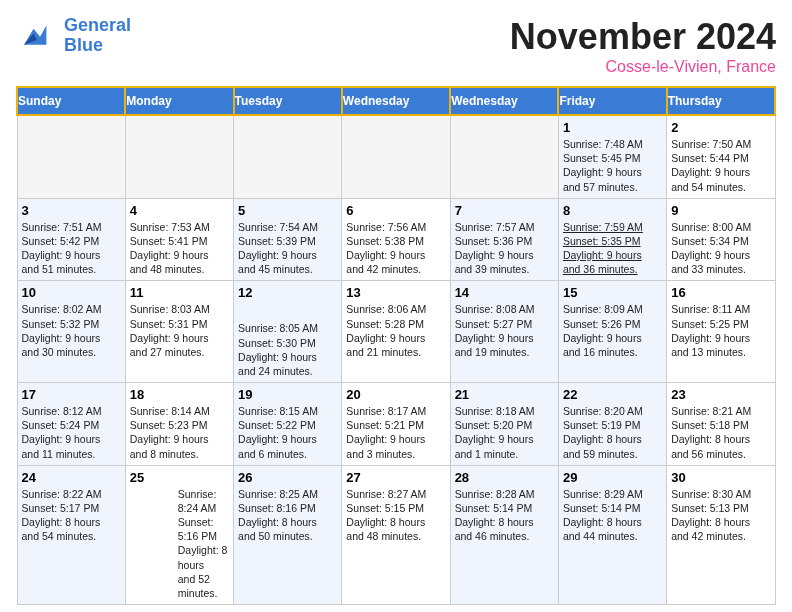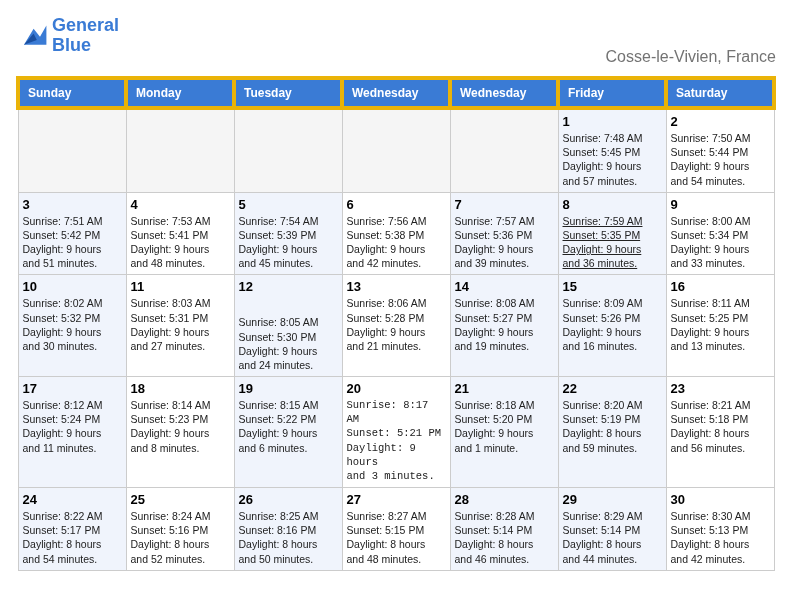--- a/index.html
+++ b/index.html
@@ -12,21 +12,21 @@
     }
     .header-area {
       display: flex;
       justify-content: space-between;
       align-items: flex-start;
       margin-bottom: 10px;
     }
     .logo {
       display: flex;
       align-items: center;
-      gap: 4px;
+      gap: 16px;
     }
     .logo-text {
       font-size: 18px;
       font-weight: bold;
       color: #1a1a2e;
       line-height: 1.1;
     }
     .logo-text span {
       color: #3a7bd5;
     }
@@ -37,36 +37,35 @@
     .title-area {
       text-align: right;
     }
     .month-title {
       font-size: 36px;
       font-weight: bold;
       color: #222;
     }
     .location {
       font-size: 16px;
-      color: #737373;
-      margin-top: 32px;
+      color: #ec4899;
     }
     table {
       width: 100%;
       border-collapse: collapse;
       font-size: 11px;
     }
     th {
       background-color: #3a7bd5;
       color: #fff;
-      padding: 6px 8px;
+      padding: 6px 0;
       text-align: left;
       font-size: 12px;
       font-weight: bold;
-      border: 4px solid #eab308;
+      border: 2px solid #eab308;
     }
     td {
       border: 1px solid #ccc;
       vertical-align: top;
       padding: 4px;
       width: calc(100% / 7);
       min-height: 80px;
       background: #fff;
     }
     td.empty {
@@ -96,34 +95,35 @@
       <polygon points="10,28 22,14 26,22" fill="#1a4fa0"></polygon>
     </svg>
     <div>
       <div class="logo-text">
         <span>General</span><br>
         <span>Blue</span>
       </div>
     </div>
   </div>
   <div class="title-area">
+    <div class="month-title">November 2024</div>
     <div class="location">Cosse-le-Vivien, France</div>
   </div>
 </div>
 
 <table>
   <thead>
     <tr>
     <th>Sunday</th>
         <th>Monday</th>
         <th>Tuesday</th>
         <th>Wednesday</th>
         <th>Wednesday</th>
         <th>Friday</th>
-        <th>Saturday</th>
+        <th>Thursday</th>
       </tr>
   </thead>
   <tbody id="calendar-body">
   <tr>
         <td class="empty"></td>
         <td class="empty"></td>
         <td class="empty"></td>
         <td class="empty"></td>
         <td class="empty"></td>
         <td class="shaded">
@@ -260,21 +260,21 @@
         </td>
         <td class="shaded">
           <div class="day-num">19</div>
           <div class="day-info" style="white-space: pre-line;">Sunrise: 8:15 AM
 Sunset: 5:22 PM
 Daylight: 9 hours
 and 6 minutes.</div>
         </td>
         <td>
           <div class="day-num">20</div>
-          <div class="day-info" style="white-space: pre-line; font-family: Liberation Mono, monospace;">Sunrise: 8:17 AM
+          <div class="day-info" style="white-space: pre-line;">Sunrise: 8:17 AM
 Sunset: 5:21 PM
 Daylight: 9 hours
 and 3 minutes.</div>
         </td>
         <td class="shaded">
           <div class="day-num">21</div>
           <div class="day-info" style="white-space: pre-line;">Sunrise: 8:18 AM
 Sunset: 5:20 PM
 Daylight: 9 hours
 and 1 minute.</div>
@@ -297,21 +297,21 @@
       <tr>
         <td class="shaded">
           <div class="day-num">24</div>
           <div class="day-info" style="white-space: pre-line;">Sunrise: 8:22 AM
 Sunset: 5:17 PM
 Daylight: 8 hours
 and 54 minutes.</div>
         </td>
         <td>
           <div class="day-num">25</div>
-          <div class="day-info" style="white-space: pre-line;">Sunrise: 8:24 AM
+          <div class="day-info" style="white-space: pre-line; margin-left: 48px;">Sunrise: 8:24 AM
 Sunset: 5:16 PM
 Daylight: 8 hours
 and 52 minutes.</div>
         </td>
         <td class="shaded">
           <div class="day-num">26</div>
           <div class="day-info" style="white-space: pre-line;">Sunrise: 8:25 AM
 Sunset: 8:16 PM
 Daylight: 8 hours
 and 50 minutes.</div>

